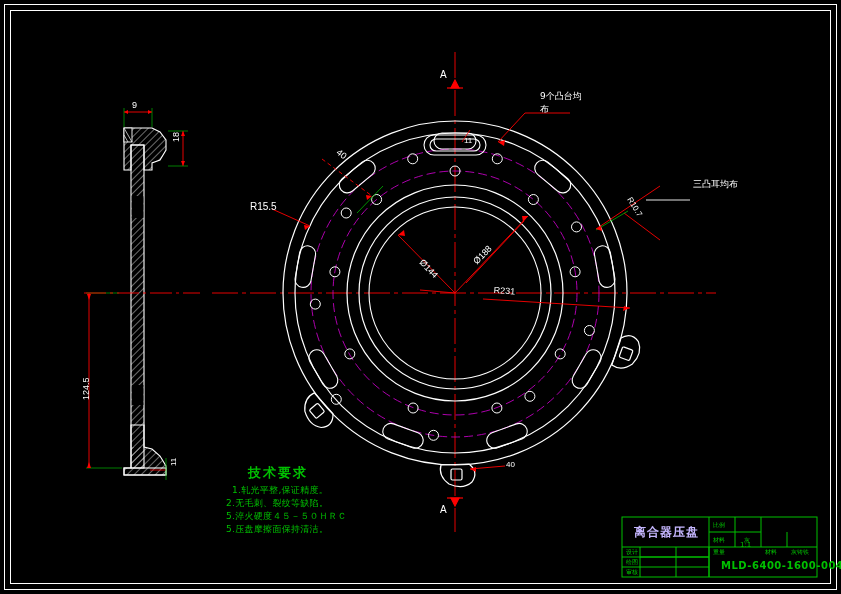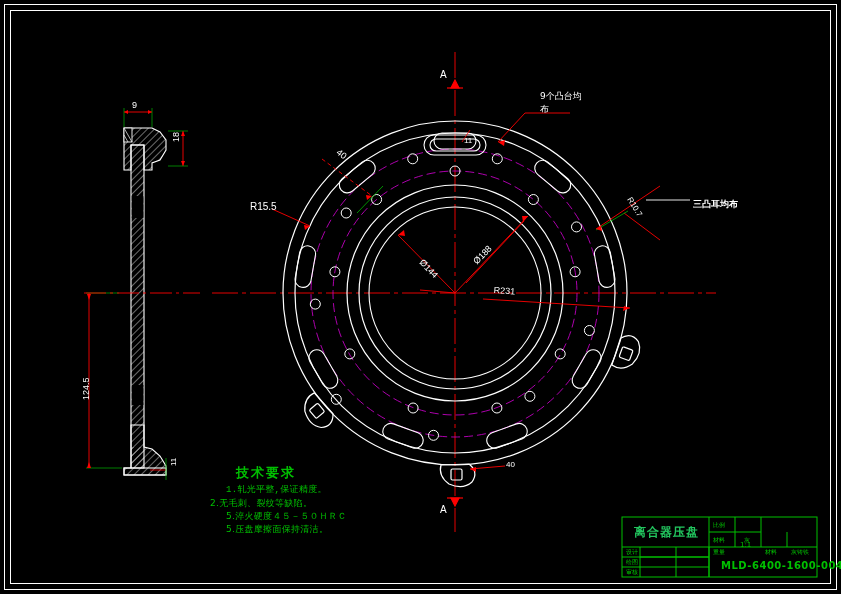--- a/index.html
+++ b/index.html
@@ -57,21 +57,21 @@
     font-family: "DejaVu Sans", sans-serif;
     letter-spacing: 2px;
   }
   .tech-line {
     color: #00c000;
     font-size: 9px;
     font-family: "DejaVu Sans", sans-serif;
     letter-spacing: 0.3px;
   }
   .tb-title {
-    color: #22c55e;
+    color: #c4b5fd;
     font-size: 12px;
     font-weight: bold;
     font-family: "DejaVu Sans", sans-serif;
     letter-spacing: 1px;
   }
   .tb-cell {
     color: #00c000;
     font-size: 6px;
     font-family: "DejaVu Sans", sans-serif;
   }
@@ -337,28 +337,28 @@
 
   <div class="txt dim-red" style="left:494px; top:286px; font-size:9px; transform:rotate(4deg); transform-origin:left top;">R231</div>
 
   <div class="txt dim-red" style="left:506px; top:461px; font-size:8px;">40</div>
 
   <div class="txt dim-red" style="left:464px; top:137px; font-size:8px;">11</div>
 
   <div class="txt note-red" style="left:540px; top:92px;text-align:center;">9个凸台均</div>
   <div class="txt note-red" style="left:540px; top:105px;">布</div>
 
-  <div class="txt note-red" style="left:693px; top:200px;font-weight:bold;">三凸耳均布</div>
+  <div class="txt note-red" style="left:693px; top:180px;">三凸耳均布</div>
 
   <div class="txt sect-letter" style="left:440px; top:70px;">A</div>
   <div class="txt sect-letter" style="left:440px; top:505px;">A</div>
 
-  <div class="txt tech-title" style="left:236px; top:466px;">技术要求</div>
-  <div class="txt tech-line" style="left:226px; top:486px;font-family:Liberation Mono, monospace;">1.轧光平整,保证精度。</div>
-  <div class="txt tech-line" style="left:210px; top:499px;">2.无毛刺、裂纹等缺陷。</div>
+  <div class="txt tech-title" style="left:248px; top:466px;">技术要求</div>
+  <div class="txt tech-line" style="left:232px; top:486px;">1.轧光平整,保证精度。</div>
+  <div class="txt tech-line" style="left:226px; top:499px;">2.无毛刺、裂纹等缺陷。</div>
   <div class="txt tech-line" style="left:226px; top:512px;">5.淬火硬度４５－５０ＨＲＣ</div>
   <div class="txt tech-line" style="left:226px; top:525px;">5.压盘摩擦面保持清洁。</div>
 
   <div class="txt tb-title" style="left:634px; top:526px;">离合器压盘</div>
 
   <div class="txt tb-cell" style="left:713px; top:522px;">比例</div>
   <div class="txt tb-cell" style="left:740px; top:521px; font-size:7px;margin-top:21px;">1:1</div>
 
   <div class="txt tb-cell" style="left:713px; top:537px;">材料</div>
   <div class="txt tb-cell" style="left:744px; top:537px;">灰</div>

